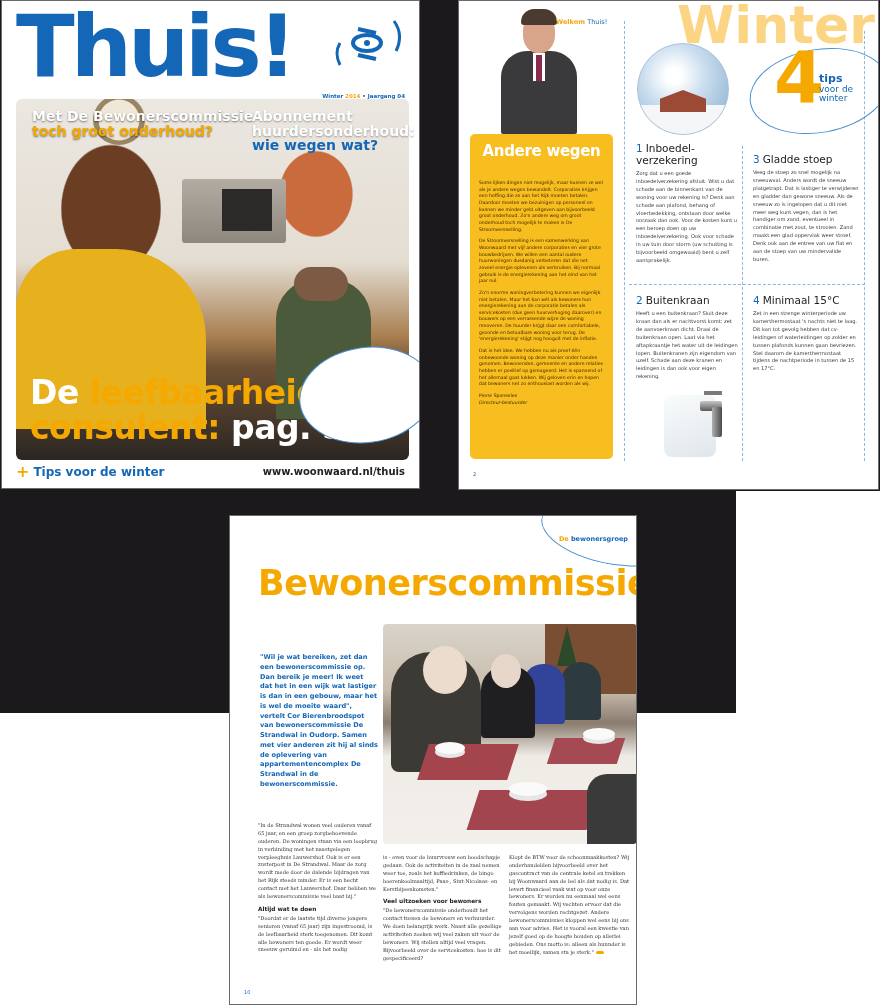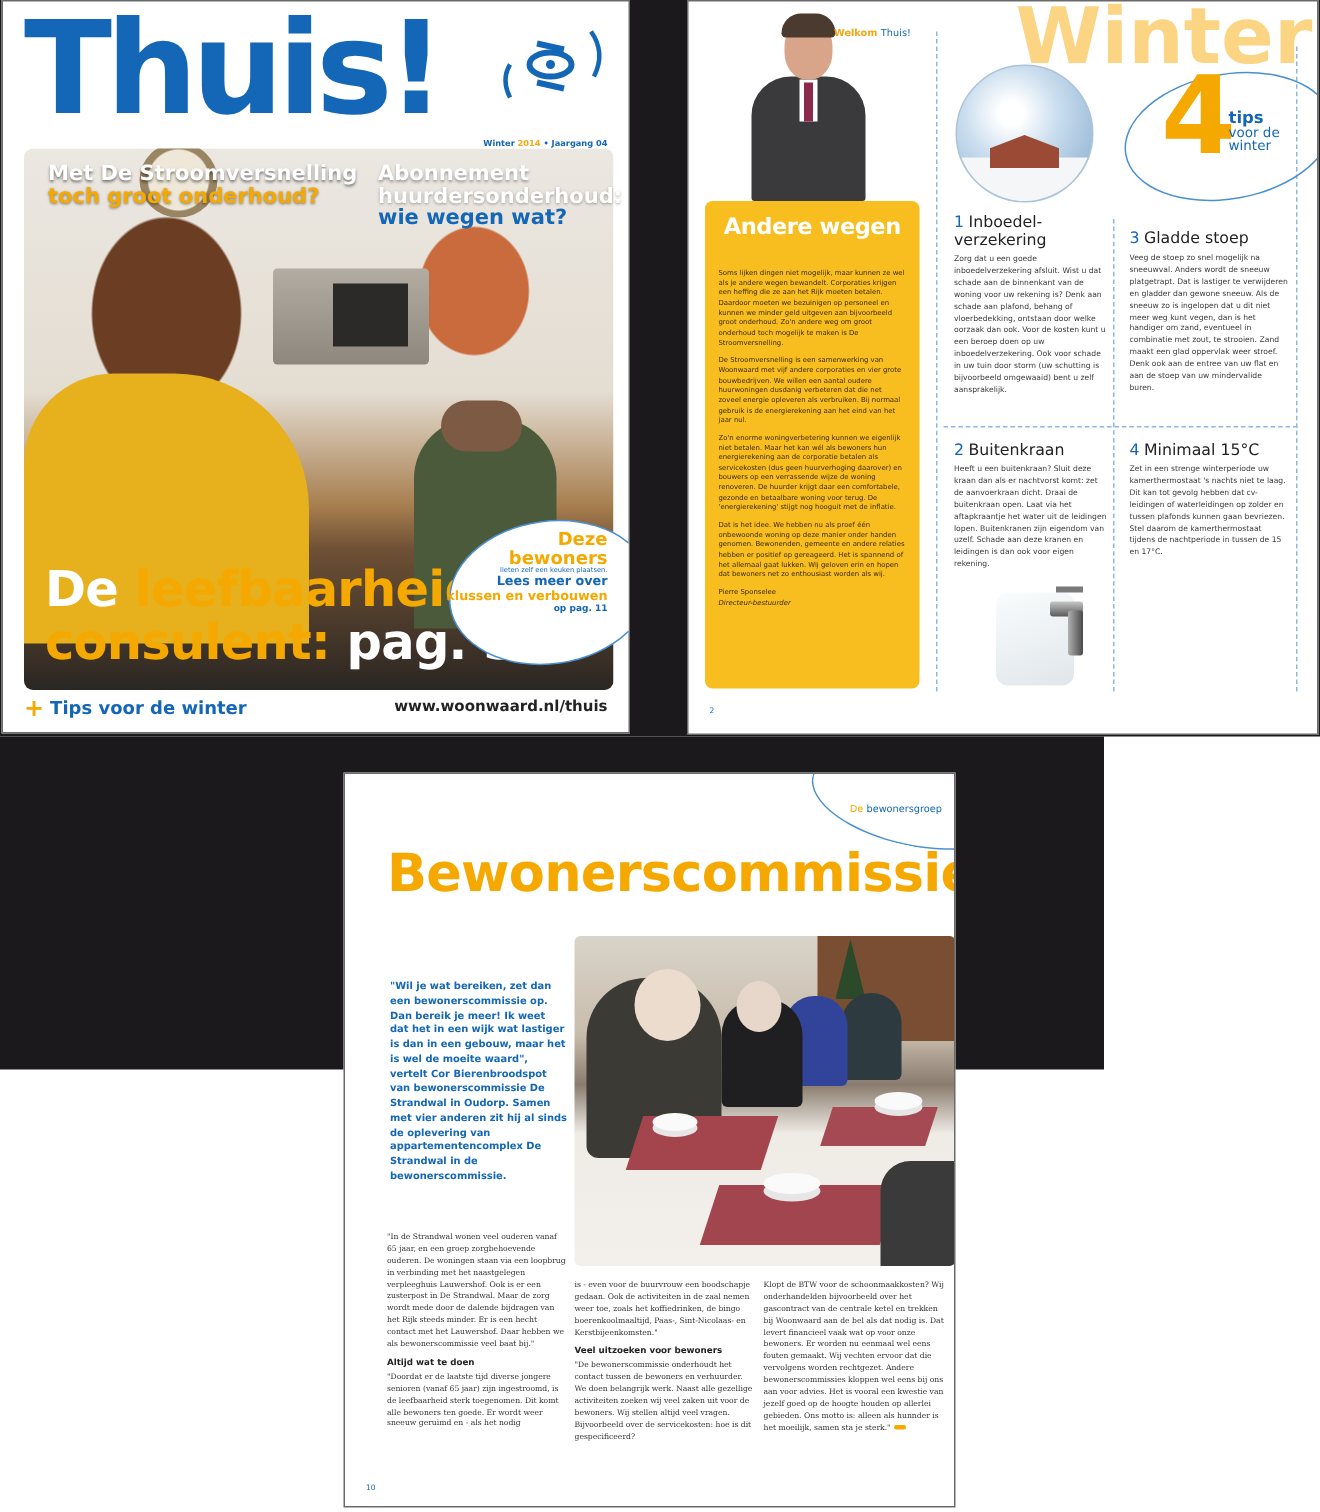--- a/index.html
+++ b/index.html
@@ -83,21 +83,21 @@
   .faucet-pipe { position: absolute; left: 36px; top: 14px; width: 22px; height: 10px; background: linear-gradient(180deg,#c6c6c6,#5a5a5a); border-radius: 2px; }
   .faucet-spout { position: absolute; left: 48px; top: 20px; width: 10px; height: 30px; background: linear-gradient(90deg,#b0b0b0,#4a4a4a); border-radius: 2px; }
   .faucet-handle { position: absolute; left: 40px; top: 4px; width: 18px; height: 4px; background: #7a7a7a; }
   .p2-contact { position: absolute; left: 298px; top: 388px; width: 108px; height: 72px; border: 1px dashed #8bb7e0; border-radius: 6px; padding: 5px 6px; }
   .contact-title { font-weight: 700; font-size: 9.5px; color: #1467b6; margin-bottom: 2px; }
   .contact-body { font-weight: 700; font-size: 5.3px; line-height: 1.45; color: #1467b6; }
 
   
   #p10 { left: 229px; top: 515px; width: 408px; height: 490px; }
   .p10-tab-curve { position: absolute; left: 310px; top: -16px; width: 140px; height: 64px; border-radius: 50%; border: 1.2px solid #4a90d0; border-right-color: transparent; border-top-color: transparent; transform: rotate(12deg); }
-  .p10-section { position: absolute; right: 8px; top: 19px; font-size: 6.5px; font-weight: 400; color: #1467b6; }
+  .p10-section { position: absolute; right: 8px; top: 19px; font-size: 6.5px; font-weight: 700; color: #1467b6; }
   .p10-section .y { color: #f5a900; }
   .p10-title1 { position: absolute; left: 28px; top: 50px; font-weight: 700; font-size: 35px; color: #f5a900; letter-spacing: -0.5px; line-height: 1; }
   .p10-title2 { position: absolute; left: 28px; top: 88px; font-size: 28px; color: #1467b6; line-height: 1; letter-spacing: -0.3px; }
   .p10-title2 .big { font-weight: 700; font-size: 38px; }
   .p10-photo { position: absolute; left: 153px; top: 108px; width: 254px; height: 220px; border-radius: 4px; overflow: hidden;
      background: linear-gradient(180deg, #d9d4c9 0%, #c8bcad 30%, #8a7c6e 45%, #efece6 60%, #f3f0ec 100%); }
   .photo-wall { position: absolute; right: 0; top: 0; width: 92px; height: 70px; background: #7a4e33; }
   .photo-tree { position: absolute; right: 60px; top: 2px; width: 20px; height: 40px; background: #2c4a2a; clip-path: polygon(50% 0,100% 100%,0 100%); }
   .photo-lady1 { position: absolute; left: 8px; top: 28px; width: 90px; height: 120px; background: #3c3a34; border-radius: 40px 40px 8px 8px; }
   .photo-lady1-head { position: absolute; left: 40px; top: 22px; width: 44px; height: 48px; border-radius: 50%; background: #ecdcce; }
@@ -143,43 +143,35 @@
 
   <div class="cover-photo">
     <div class="photo-clock"></div>
     <div class="photo-microwave"></div>
     <div class="photo-woman-left"></div>
     <div class="photo-woman-right"></div>
     <div class="photo-scarf"></div>
   </div>
 
   <div class="cover-h1">
-    <div>Met De Stroomversnelling</div>
+    <div>Met De Bewonerscommissie</div>
     <div class="y">toch groot onderhoud?</div>
   </div>
   <div class="cover-h2">
     <div>Abonnement</div>
     <div>huurdersonderhoud:</div>
     <div class="b">wie wegen wat?</div>
   </div>
 
   <div class="cover-big">
     <div><span>De</span> <span class="y">leefbaarheids-</span></div>
     <div><span class="y">consulent:</span> <span>pag. 5</span></div>
   </div>
 
   <div class="cover-bubble"></div>
-  <div class="cover-bubble-text">
-    <span class="cb1">Deze</span>
-    <span class="cb1">bewoners</span>
-    <span class="cb2">lieten zelf een keuken plaatsen.</span>
-    <span class="cb3">Lees meer over</span>
-    <span class="cb4">klussen en verbouwen</span>
-    <span class="cb5">op pag. 11</span>
-  </div>
 
   <div class="cover-footer-left">
     <span class="plus-icon">+</span>
     <span>Tips voor de winter</span>
   </div>
   <div class="cover-footer-right">www.woonwaard.nl/thuis</div>
 </div>
 
 <div id="p2" class="page page-border">
   <div class="p2-portrait">

